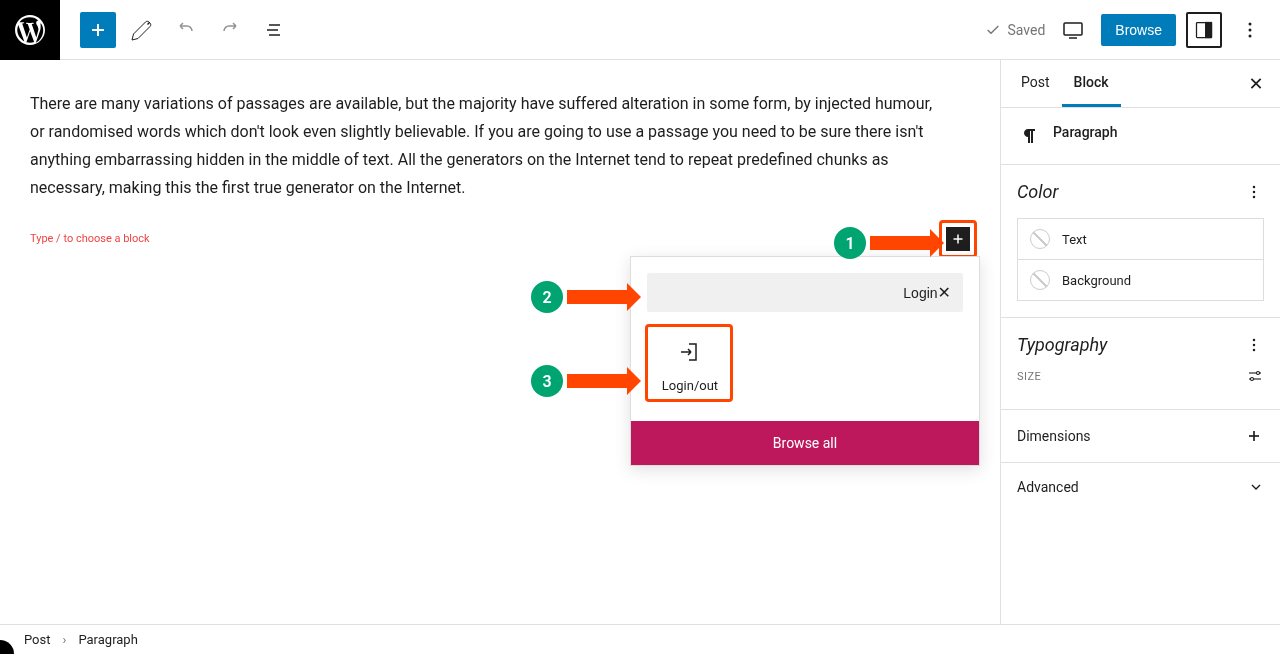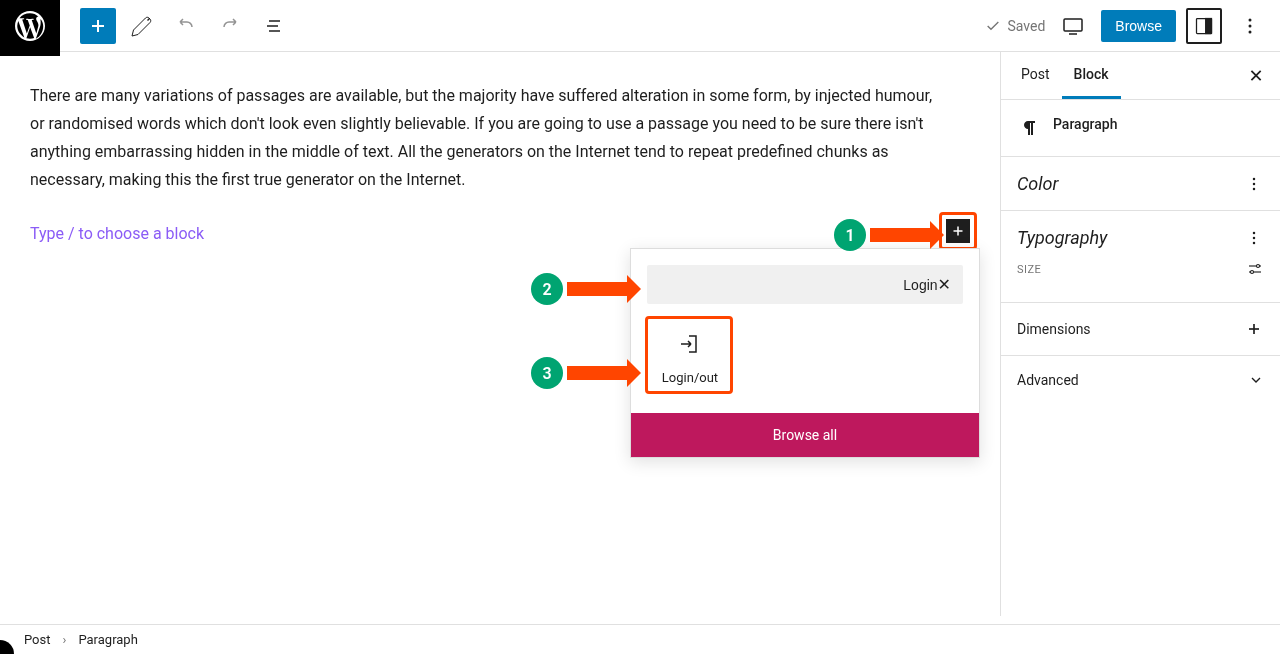--- a/index.html
+++ b/index.html
@@ -1,36 +1,36 @@
 <!DOCTYPE html>
 <html><head>
   <meta charset="utf-8">
   <style>
     * { margin: 0; padding: 0; box-sizing: border-box; }
     body { font-family: -apple-system, BlinkMacSystemFont, "Segoe UI", Roboto, sans-serif; font-size: 13px; color: #1e1e1e; overflow: hidden; }
     
     
-    .toolbar { height: 52px; display: flex; align-items: center; justify-content: space-between; border-bottom: 1px solid #e0e0e0; }
+    .toolbar { height: 60px; display: flex; align-items: center; justify-content: space-between; border-bottom: 1px solid #e0e0e0; }
     .toolbar-left { display: flex; align-items: center; height: 100%; }
     .wp-logo { width: 60px; height: 60px; background: #000; display: flex; align-items: center; justify-content: center; }
     .wp-logo svg { width: 36px; height: 36px; fill: #fff; }
     .toolbar-buttons { display: flex; align-items: center; gap: 8px; padding-left: 20px; }
     .btn-icon { width: 36px; height: 36px; display: flex; align-items: center; justify-content: center; border: none; background: transparent; cursor: pointer; border-radius: 2px; }
     .btn-add { background: #007cba; color: #fff; }
     .toolbar-right { display: flex; align-items: center; gap: 10px; padding-right: 12px; }
     .saved { display: flex; align-items: center; gap: 6px; color: #757575; font-size: 14px; }
     .btn-publish { background: #007cba; color: #fff; border: none; padding: 8px 14px; border-radius: 2px; font-size: 14px; cursor: pointer; }
     .btn-sidebar { width: 36px; height: 36px; border: 2px solid #1e1e1e; border-radius: 2px; display: flex; align-items: center; justify-content: center; cursor: pointer; background: #fff; }
     
     
     .main { display: flex; height: calc(100vh - 60px - 30px); }
     .editor { flex: 1; padding: 30px 30px 30px 30px; position: relative; }
     .editor-text { font-size: 16px; line-height: 1.75; color: #1e1e1e; margin-bottom: 30px; max-width: 920px; }
     .placeholder-line { display: flex; align-items: center; justify-content: space-between; max-width: 940px; position: relative; }
-    .placeholder-text { color: #8b5cf6; font-size: 16px; }
+    .placeholder-text { color: #ef4444; font-size: 11px; }
     .inline-add { width: 24px; height: 24px; background: #1e1e1e; display: flex; align-items: center; justify-content: center; border: none; cursor: pointer; position: absolute; right: 0; top: -5px; }
     .inline-add svg { stroke: #fff; }
     .highlight-box-1 { position: absolute; border: 3.5px solid #ff4500; border-radius: 4px; width: 38px; height: 38px; right: -7px; top: -12px; pointer-events: none; }
     
     
     .annotation { position: absolute; display: flex; align-items: center; pointer-events: none; z-index: 20; }
     .annotation-circle { width: 32px; height: 32px; border-radius: 50%; background: #00a471; color: #fff; display: flex; align-items: center; justify-content: center; font-size: 16px; font-weight: 600; }
     .annotation-arrow { width: 60px; height: 14px; background: #ff4500; position: relative; margin-left: 4px; }
     .annotation-arrow::after { content: ''; position: absolute; right: -14px; top: -7px; border-left: 14px solid #ff4500; border-top: 14px solid transparent; border-bottom: 14px solid transparent; }
     
@@ -211,20 +211,30 @@
     </div>
     <div class="sidebar-section">
       <div class="panel-header">
         <span>Color</span>
         <svg width="20" height="20" viewBox="0 0 24 24" fill="#1e1e1e">
             <circle cx="12" cy="6" r="1.5"></circle>
             <circle cx="12" cy="12" r="1.5"></circle>
             <circle cx="12" cy="18" r="1.5"></circle>
           </svg>
       </div>
+      <div class="panel-body">
+        <div class="color-row">
+          <div class="color-swatch"></div>
+          <span>Text</span>
+        </div>
+        <div class="color-row">
+          <div class="color-swatch"></div>
+          <span>Background</span>
+        </div>
+      </div>
     </div>
     <div class="sidebar-section">
       <div class="panel-header">
         <span>Typography</span>
         <svg width="20" height="20" viewBox="0 0 24 24" fill="#1e1e1e">
             <circle cx="12" cy="6" r="1.5"></circle>
             <circle cx="12" cy="12" r="1.5"></circle>
             <circle cx="12" cy="18" r="1.5"></circle>
           </svg>
       </div>

